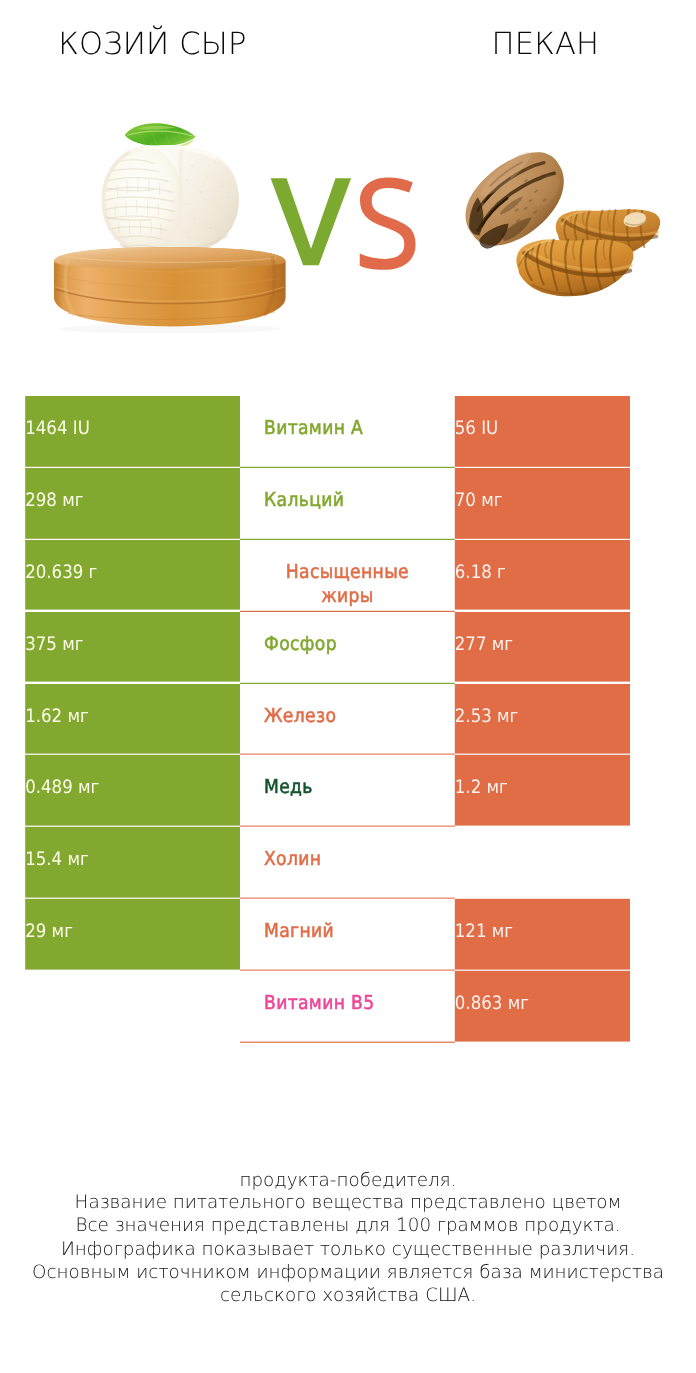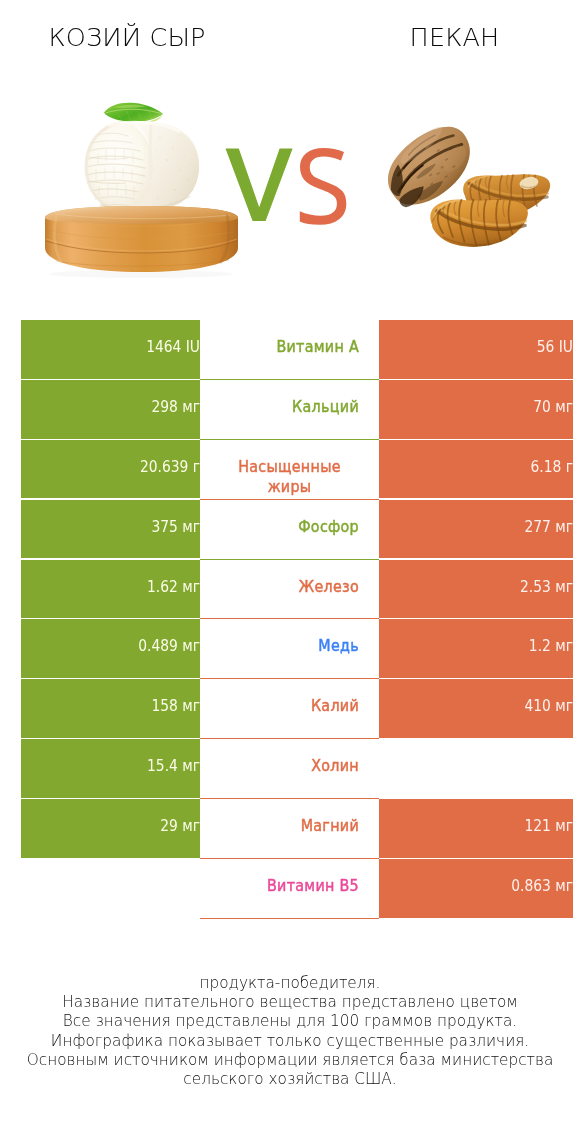--- a/index.html
+++ b/index.html
@@ -8,24 +8,24 @@
   .ttl{position:absolute;top:25px;font-size:25.5px;color:#0a0a0a;font-weight:200;font-family:"DejaVu Sans",sans-serif;text-align:center;line-height:1;letter-spacing:0.15px;}
   #ttl-left{left:0;width:254px;}
   #ttl-right{left:290px;width:329px;}
   .vs{position:absolute;left:220px;top:145px;width:135px;height:85px;line-height:0;}
   .vsv{fill:#7CA92F;}
   .vss{fill:#E06A49;}
   #art-left{position:absolute;left:30px;top:90px;}
   #art-right{position:absolute;left:377px;top:104px;}
   .table{position:absolute;left:21px;top:314px;width:537px;}
   .row{position:relative;height:59.9px;}
-  .cell{position:absolute;top:6px;height:58.7px;display:flex;align-items:center;justify-content:flex-end;box-sizing:border-box;}
+  .cell{position:absolute;top:16px;height:58.7px;display:flex;align-items:center;justify-content:flex-start;box-sizing:border-box;}
   .cL{left:0;width:179px;color:#fbfde8;font-size:15.4px;font-weight:400;font-stretch:condensed;font-family:"DejaVu Sans",sans-serif;line-height:19.8px;align-items:flex-start;padding-top:18px;}
   .cM{left:179px;width:179px;height:59.9px;font-size:15.9px;font-weight:400;font-stretch:condensed;font-family:"DejaVu Sans",sans-serif;-webkit-text-stroke:0.45px currentColor;letter-spacing:0.3px;text-align:center;line-height:19.8px;background:#fff;padding:17px 20px 0;align-items:flex-start;}
-  .cR{left:358px;width:194px;color:#fdf1ed;font-size:15.4px;font-weight:400;font-stretch:condensed;font-family:"DejaVu Sans",sans-serif;line-height:19.8px;align-items:flex-start;padding-top:18px;}
+  .cR{left:358px;width:146px;color:#fdf1ed;font-size:15.4px;font-weight:400;font-stretch:condensed;font-family:"DejaVu Sans",sans-serif;line-height:19.8px;align-items:flex-start;padding-top:18px;}
   .foot{position:absolute;left:0;top:974px;width:580px;text-align:center;font-size:15.3px;font-weight:200;font-family:"DejaVu Sans",sans-serif;color:#121212;line-height:19.2px;}
 </style>
 </head>
 <body>
 
 <div class="page">
   <div class="ttl" id="ttl-left">КОЗИЙ СЫР</div>
   <div class="ttl" id="ttl-right">ПЕКАН</div>
   <div id="art-left">
 <svg width="230" height="200" viewBox="0 0 230 200">
@@ -331,36 +331,25 @@
           <span>Железо</span>
         </div>
         <div class="cell cR" style="background:#E16D47">
           <span>2.53 мг</span>
         </div>
       </div>
       <div class="row">
         <div class="cell cL" style="background:#82A830">
           <span>0.489 мг</span>
         </div>
-        <div class="cell cM" style="color:#3b82f6;border-bottom:1.2px solid #E16D47">
+        <div class="cell cM" style="color:#14532d;border-bottom:1.2px solid #E16D47">
           <span>Медь</span>
         </div>
         <div class="cell cR" style="background:#E16D47">
           <span>1.2 мг</span>
-        </div>
-      </div>
-      <div class="row">
-        <div class="cell cL" style="background:#82A830">
-          <span>158 мг</span>
-        </div>
-        <div class="cell cM" style="color:#E16D47;border-bottom:1.2px solid #E16D47">
-          <span>Калий</span>
-        </div>
-        <div class="cell cR" style="background:#E16D47">
-          <span>410 мг</span>
         </div>
       </div>
       <div class="row">
         <div class="cell cL" style="background:#82A830">
           <span>15.4 мг</span>
         </div>
         <div class="cell cM" style="color:#E16D47;border-bottom:1.2px solid #E16D47">
           <span>Холин</span>
         </div>
       </div>

